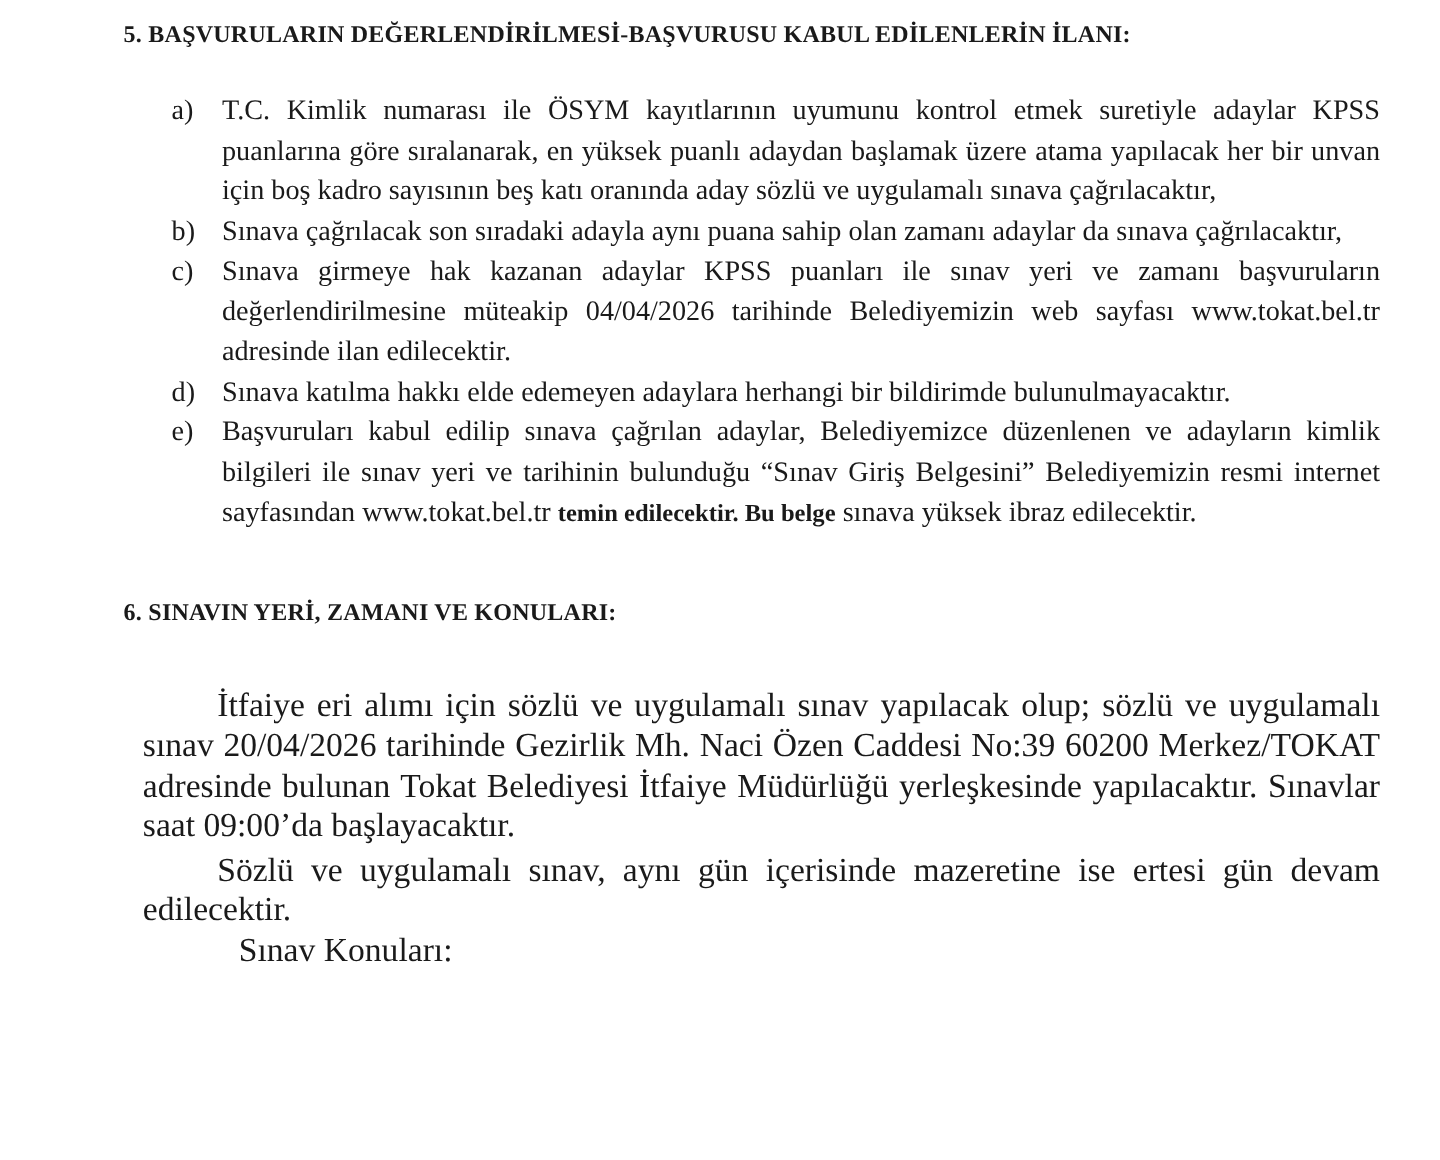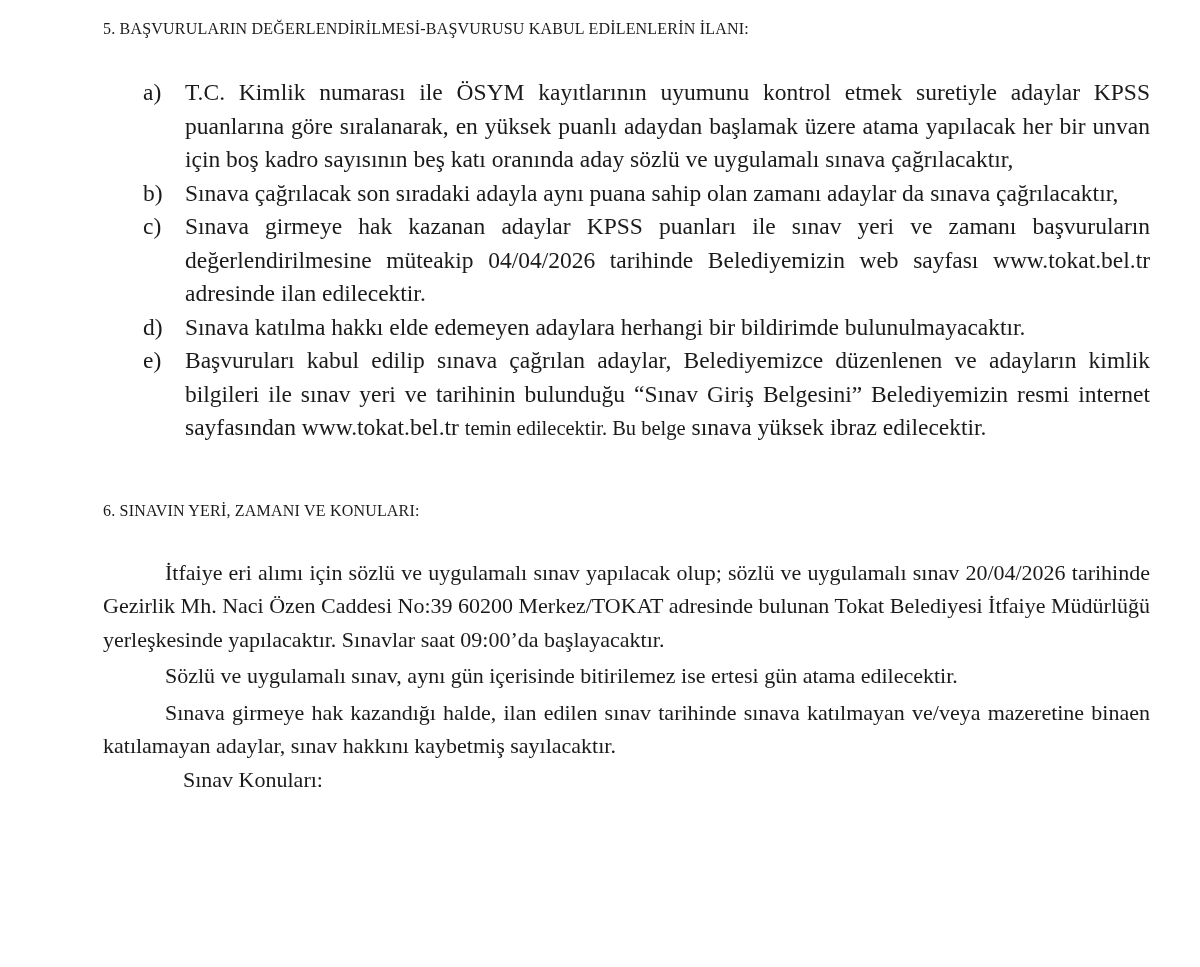--- a/index.html
+++ b/index.html
@@ -12,55 +12,56 @@
     background: #ffffff;
     color: #1a1a1a;
     font-family: "Liberation Serif", "DejaVu Serif", serif;
     overflow: hidden;
   }
   .page {
     margin: 14px 0 0 103px;
     width: 1047px;
   }
   .heading {
-    font-size: 16px;
-    font-weight: 400;
+    font-size: 20px;
+    font-weight: 700;
     line-height: 30px;
     margin: 0;
     white-space: nowrap;
     letter-spacing: 0.2px;
   }
   .heading-6 {
     margin-top: 50px;
-    margin-bottom: 30px;
+    margin-bottom: 46px;
   }
   .list {
     margin: 32px 0 0 40px;
   }
   .list-item {
     display: flex;
     font-size: 23.5px;
     line-height: 33.5px;
   }
   .marker {
     flex: 0 0 42px;
   }
   .item-text {
     flex: 1;
     text-align: justify;
   }
   .small-inline {
     font-size: 20.5px;
+    font-weight: bold;
   }
   .para {
-    font-size: 22px;
+    font-size: 28px;
     line-height: 33.5px;
     text-align: justify;
     text-indent: 62px;
-    margin: 3px 0 0 0;
+    margin: 3px 0 0 16px;
   }
   .para-deep {
     text-indent: 80px;
     margin-top: 0;
     text-align: left;
   }
 </style>
 </head>
 <body>
 
@@ -93,17 +94,16 @@
     <div class="list-item">
       <span class="marker">e)</span>
       <span class="item-text"><span>Başvuruları kabul edilip sınava çağrılan adaylar, Belediyemizce düzenlenen ve adayların kimlik bilgileri ile sınav yeri ve tarihinin bulunduğu “Sınav Giriş Belgesini” Belediyemizin resmi internet sayfasından www.tokat.bel.tr </span><span class="small-inline">temin edilecektir. Bu belge</span><span> sınava yüksek ibraz edilecektir.</span></span>
     </div>
 
   </div>
 
   <h2 class="heading heading-6">6. SINAVIN YERİ, ZAMANI VE KONULARI:</h2>
 
   <p class="para">İtfaiye eri alımı için sözlü ve uygulamalı sınav yapılacak olup; sözlü ve uygulamalı sınav 20/04/2026 tarihinde Gezirlik Mh. Naci Özen Caddesi No:39 60200 Merkez/TOKAT adresinde bulunan Tokat Belediyesi İtfaiye Müdürlüğü yerleşkesinde yapılacaktır. Sınavlar saat 09:00’da başlayacaktır.</p>
-  <p class="para">Sözlü ve uygulamalı sınav, aynı gün içerisinde bitirilemez ise ertesi gün atama edilecektir.</p>
-  <p class="para">Sınava girmeye hak kazandığı halde, ilan edilen sınav tarihinde sınava katılmayan ve/veya mazeretine binaen katılamayan adaylar, sınav hakkını kaybetmiş sayılacaktır.</p>
+  <p class="para">Sözlü ve uygulamalı sınav, aynı gün içerisinde mazeretine ise ertesi gün devam edilecektir.</p>
   <p class="para para-deep">Sınav Konuları:</p>
 
 </div>
 
 </body></html>

